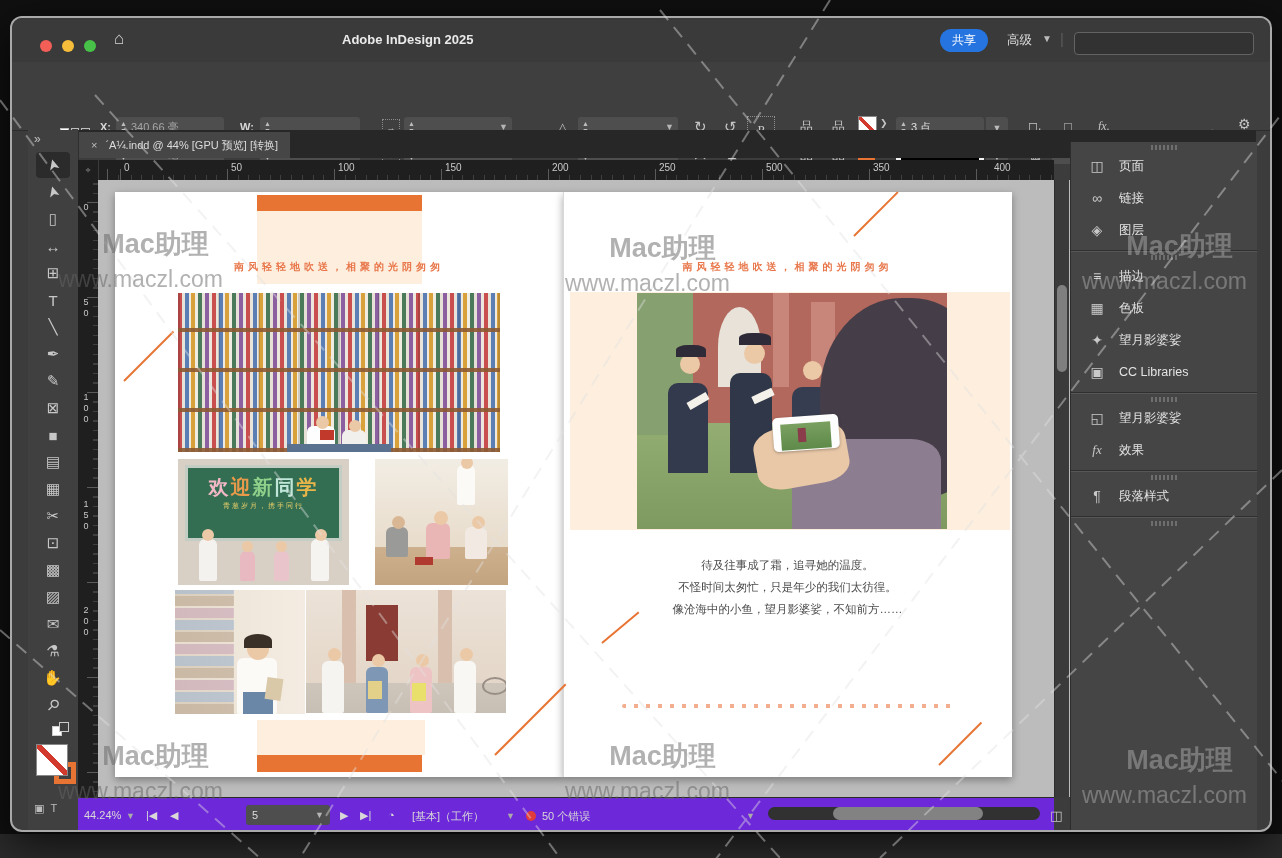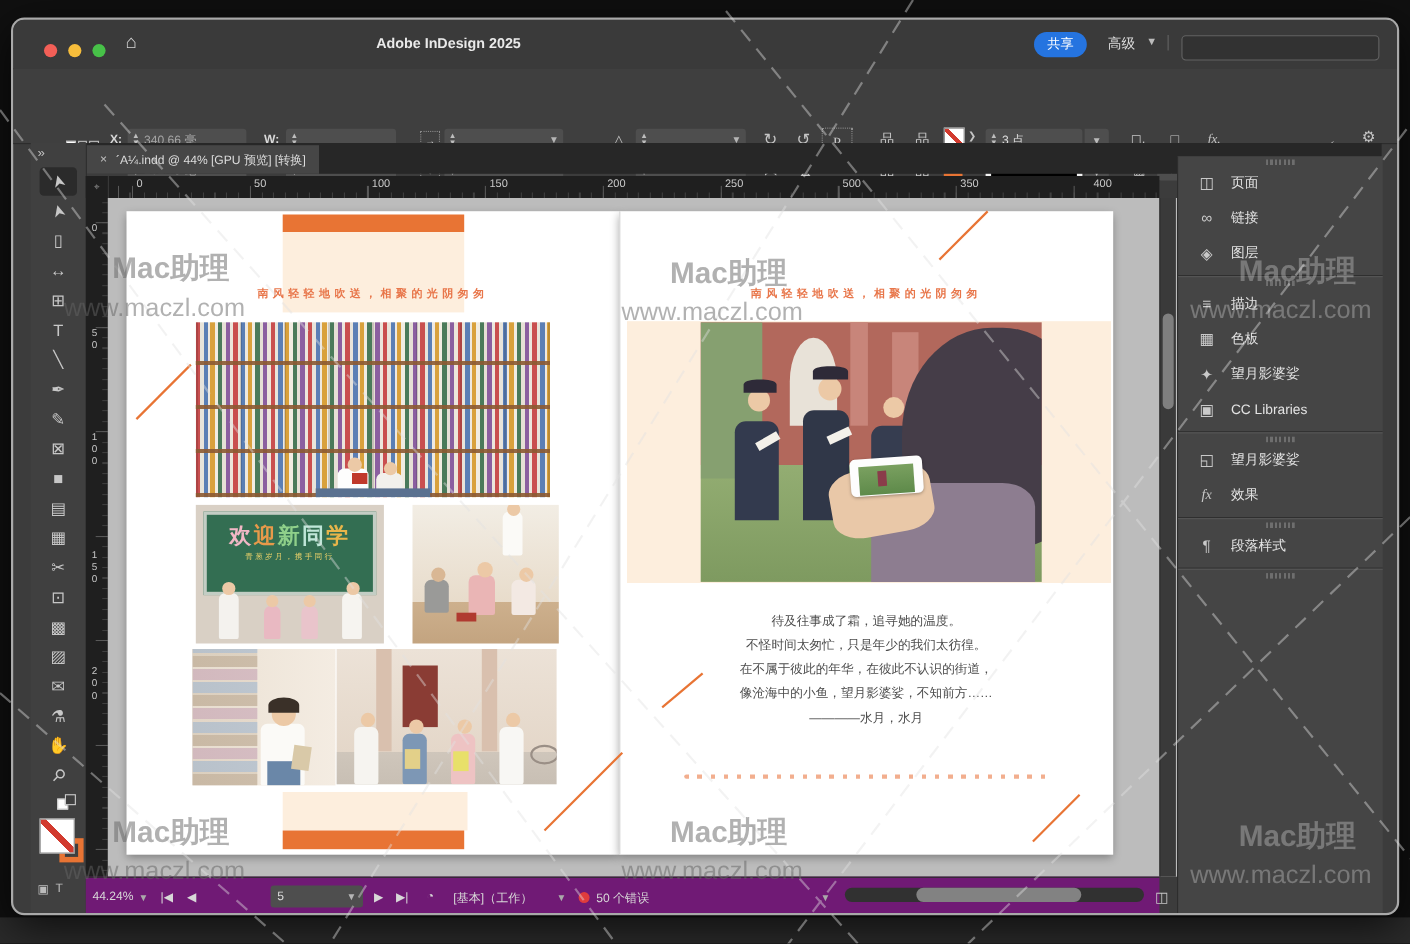--- a/index.html
+++ b/index.html
@@ -99,21 +99,21 @@
   .board .bs{font-size:7px;color:#e8d06a;letter-spacing:2px;}
   .ph-classroom{background:linear-gradient(180deg,#f2ede4 0%,#e8dccb 70%,#cdb08d 70%,#c3a480 100%);}
   .ph-libgirl{background:linear-gradient(90deg,#c8b8a4 0%,#d8c9b8 45%,#efe6da 45%,#f4ece2 100%);}
   .shelfblur{position:absolute;left:0;top:0;width:45%;height:100%;
     background:repeating-linear-gradient(0deg,#c9b9a5 0 10px,#e0d5c5 10px 12px,#b5c4d4 12px 22px,#e8ddd0 22px 24px,#d4b9c4 24px 34px,#efe6da 34px 36px);opacity:.8;}
   .ph-outdoor{background:linear-gradient(180deg,#ece2d7 0%,#e4d7c9 76%,#cfc6bb 76%,#c8bfb4 100%);}
   .ph-grad{background:linear-gradient(180deg,#b2685c 0%,#b2685c 55%,#93ad72 55%,#7e9a60 100%);}
   .fg{position:absolute;border-radius:6px 6px 2px 2px;}
   .hd{position:absolute;border-radius:50%;background:#ecc9a6;}
   
-  .statusbar{position:absolute;left:66px;top:779px;width:976px;height:37px;background:#701a75;border-top:1px solid #2b2b2b;color:#d8d8d8;font-size:11px;}
+  .statusbar{position:absolute;left:66px;top:779px;width:976px;height:37px;background:#6d28d9;border-top:1px solid #2b2b2b;color:#d8d8d8;font-size:11px;}
   .sb{position:absolute;top:11px;}
   .sb-chev{color:#aaa;font-size:9px;}
   .pagefield{position:absolute;left:168px;top:7px;width:84px;height:20px;background:#4e4e4e;border-radius:3px;color:#ddd;
     display:flex;align-items:center;padding:0 6px;box-sizing:border-box;}
   .err-dot{position:absolute;left:448px;top:13px;width:10px;height:10px;border-radius:50%;background:#e03c3c;}
   .hscroll{position:absolute;left:690px;top:9px;width:272px;height:13px;background:#313131;border-radius:7px;}
   .hthumb{position:absolute;left:65px;top:0;width:150px;height:13px;background:#828282;border-radius:7px;}
   .grip{position:absolute;left:1000px;top:14px;width:10px;height:10px;
     background:repeating-linear-gradient(135deg,#777 0 1.5px,transparent 1.5px 4px);}
   
@@ -442,23 +442,21 @@
         <div style="position:absolute;right:2%;bottom:-8%;width:48%;height:46%;background:#8d7d90;border-radius:30% 20% 0 0;"></div>
         <div style="position:absolute;left:38%;bottom:18%;width:30%;height:26%;background:#e9c8a8;border-radius:30%;transform:rotate(-10deg);"></div>
         <div style="position:absolute;left:44%;top:52%;width:66px;height:34px;background:#fdfdfd;border-radius:5px;transform:rotate(-4deg);box-shadow:0 1px 3px rgba(0,0,0,.3);"></div>
         <div style="position:absolute;left:46.5%;top:55%;width:50px;height:26px;background:linear-gradient(180deg,#7aa060,#5e8a4a);transform:rotate(-4deg);"></div>
         <div style="position:absolute;left:52%;top:57%;width:8px;height:14px;background:#8a3c4a;transform:rotate(-4deg);"></div>
       </div>
 
       <div class="poem" id="poem">
           <div>待及往事成了霜，追寻她的温度。</div>
           <div>不怪时间太匆忙，只是年少的我们太彷徨。</div>
-          <div>在不属于彼此的年华，在彼此不认识的街道，</div>
           <div>像沧海中的小鱼，望月影婆娑，不知前方……</div>
-          <div>————水月，水月</div>
         </div>
       <div class="dotline"></div>
 
       <div class="diag" style="left:26px;top:200px;width:70px;transform:rotate(-45deg);"></div>
       <div class="diag" style="left:397px;top:574px;width:100px;transform:rotate(-45deg);"></div>
       <div class="diag" style="left:756px;top:55px;width:62px;transform:rotate(-45deg);"></div>
       <div class="diag" style="left:841px;top:584px;width:60px;transform:rotate(-45deg);"></div>
       <div class="diag" style="left:504px;top:462px;width:48px;transform:rotate(-40deg);"></div>
     </div>
 

